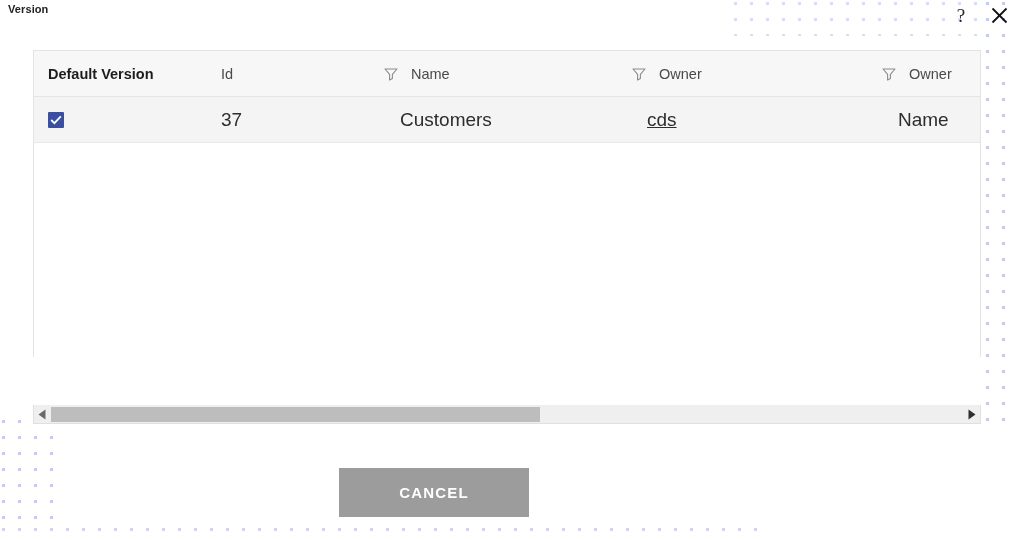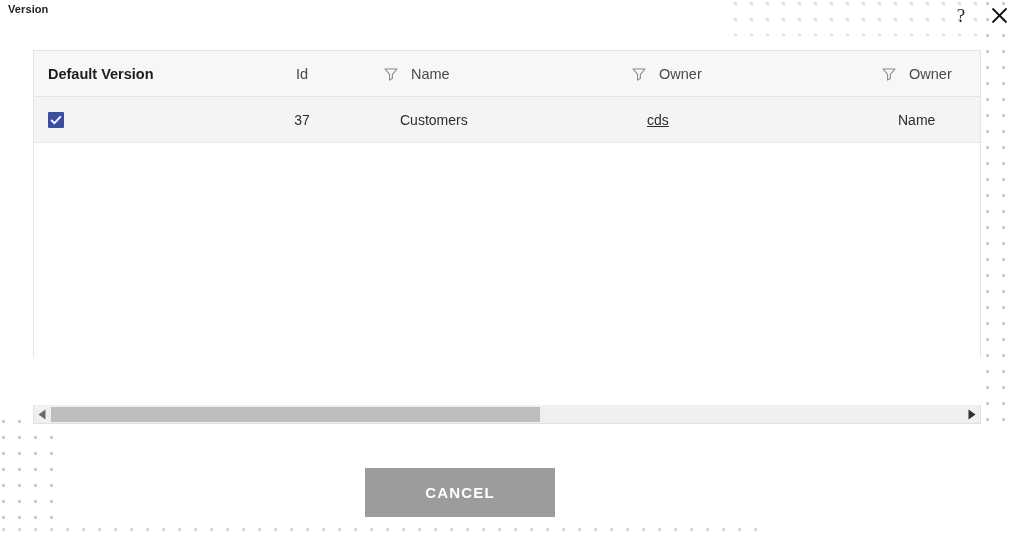--- a/index.html
+++ b/index.html
@@ -140,33 +140,33 @@
     margin-right: 12px;
     flex: 0 0 16px;
     cursor: pointer;
     color: #8c8c8c;
   }
   table.grid tbody td {
     height: 45px;
     padding: 0;
     background: #f4f4f4;
     border-bottom: 1px solid #e8e8e8;
-    font-size: 14px;
+    font-size: 19px;
     color: #2d2d2d;
     vertical-align: middle;
   }
   .cell-inner {
     display: flex;
     align-items: center;
     height: 45px;
     box-sizing: border-box;
   }
   
   .pad-default { padding-left: 14px; }
-  .pad-id      { padding-left: 27px; justify-content: center; }
+  .pad-id      { padding-left: 27px; }
   .pad-name    { padding-left: 17px; align-items: center; }
   .pad-type    { padding-left: 16px; text-decoration: underline; }
   .pad-owner   { padding-left: 17px; }
 
   .checkbox {
     width: 16px;
     height: 16px;
     background: #3a4fa0;
     border-radius: 1px;
     position: relative;
@@ -224,21 +224,20 @@
   }
 
   
   .footer {
     position: absolute;
     left: 0;
     top: 468px;
     width: 868px;
     display: flex;
     justify-content: center;
-    margin-left: 26px;
   }
   .cancel-btn {
     width: 190px;
     height: 49px;
     background: #9c9c9c;
     color: #ffffff;
     border: none;
     font-family: "Liberation Sans", sans-serif;
     font-size: 15px;
     font-weight: bold;

